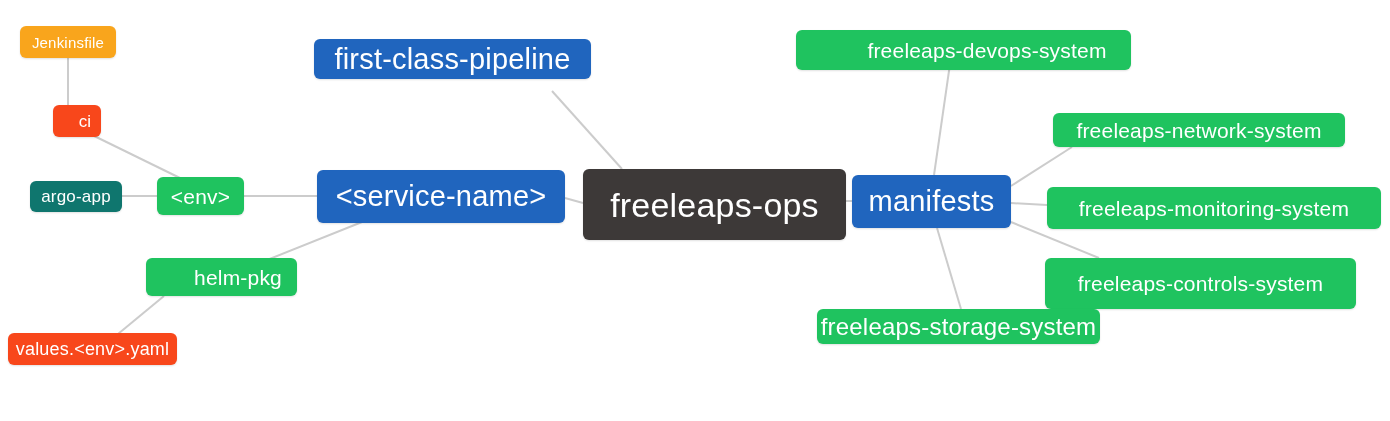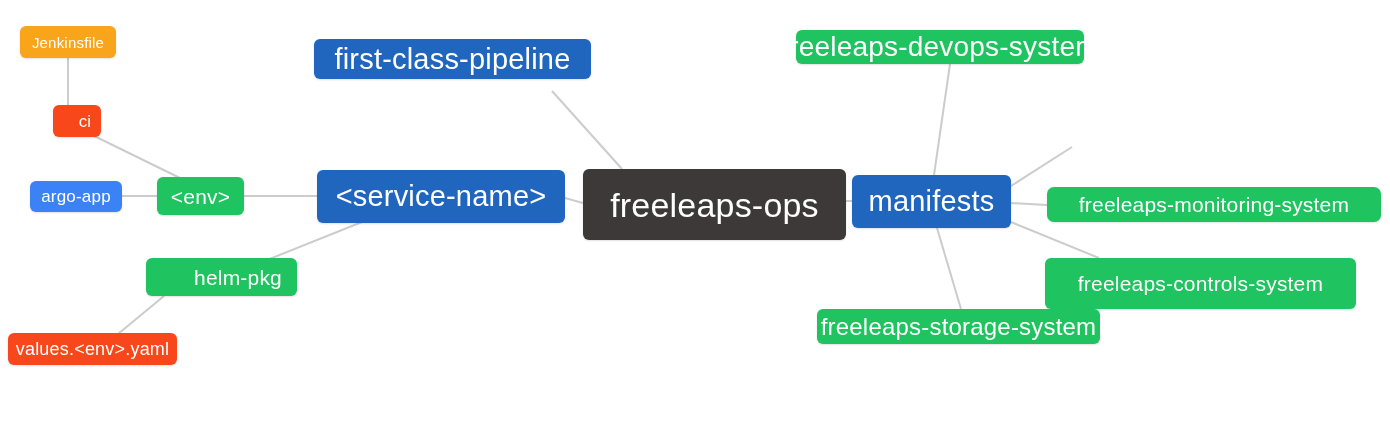--- a/index.html
+++ b/index.html
@@ -48,26 +48,27 @@
     <line class="edge" x1="846" y1="201" x2="852" y2="201" stroke="#CCCCCC"></line>
     <line class="edge" x1="934" y1="175" x2="950" y2="64" stroke="#CCCCCC"></line>
     <line class="edge" x1="1011" y1="186" x2="1072" y2="147" stroke="#CCCCCC"></line>
     <line class="edge" x1="1011" y1="203" x2="1047" y2="205" stroke="#CCCCCC"></line>
     <line class="edge" x1="1011" y1="222" x2="1099" y2="258" stroke="#CCCCCC"></line>
     <line class="edge" x1="937" y1="228" x2="961" y2="309" stroke="#CCCCCC"></line>
   </svg>
 
   <div class="node" style="left: 20px; top: 26px; width: 96px; height: 32px; font-size: 15px; background: rgb(249, 165, 28);">Jenkinsfile</div>
   <div class="node" style="left: 53px; top: 105px; width: 32px; height: 32px; font-size: 17px; background: rgb(248, 71, 27); padding-left: 16px;">ci</div>
-  <div class="node" style="left: 30px; top: 181px; width: 92px; height: 31px; font-size: 17px; background: #3b82f6;">argo-app</div>
+  <div class="node" style="left: 30px; top: 181px; width: 92px; height: 31px; font-size: 17px; background: #0f766e;">argo-app</div>
   <div class="node" style="left: 157px; top: 177px; width: 87px; height: 38px; font-size: 21px; background: rgb(31, 195, 95);">&lt;env&gt;</div>
   <div class="node" style="left: 146px; top: 258px; width: 118px; height: 38px; font-size: 21px; background: rgb(31, 195, 95); padding-left: 33px;">helm-pkg</div>
   <div class="node" style="left: 8px; top: 333px; width: 169px; height: 32px; font-size: 18px; background: rgb(248, 71, 27);">values.&lt;env&gt;.yaml</div>
   <div class="node" style="left: 317px; top: 170px; width: 248px; height: 53px; font-size: 29px; background: rgb(32, 101, 190);">&lt;service-name&gt;</div>
   <div class="node" style="left: 314px; top: 39px; width: 277px; height: 40px; font-size: 29px; background: rgb(32, 101, 190);">first-class-pipeline</div>
   <div class="node" style="left: 583px; top: 169px; width: 263px; height: 71px; font-size: 34px; background: rgb(61, 57, 56);">freeleaps-ops</div>
   <div class="node" style="left: 852px; top: 175px; width: 159px; height: 53px; font-size: 29px; background: rgb(32, 101, 190);">manifests</div>
-  <div class="node" style="left: 796px; top: 30px; width: 288px; height: 34px; font-size: 28px; background: rgb(31, 195, 95);">freeleaps-devops-system</div>
-  <div class="node" style="left: 1047px; top: 187px; width: 334px; height: 35px; font-size: 21px; background: rgb(31, 195, 95); border-radius: 7px;">freeleaps-monitoring-system</div>
+  <div class="node" style="left: 796px; top: 30px; width: 288px; height: 40px; font-size: 21px; background: rgb(31, 195, 95); padding-left: 47px;">freeleaps-devops-system</div>
+  <div class="node" style="left: 1053px; top: 113px; width: 292px; height: 34px; font-size: 21px; background: rgb(31, 195, 95);">freeleaps-network-system</div>
+  <div class="node" style="left: 1047px; top: 187px; width: 334px; height: 42px; font-size: 21px; background: rgb(31, 195, 95);">freeleaps-monitoring-system</div>
   <div class="node" style="left: 1045px; top: 258px; width: 311px; height: 51px; font-size: 21px; background: rgb(31, 195, 95);">freeleaps-controls-system</div>
   <div class="node" style="left: 817px; top: 309px; width: 283px; height: 35px; font-size: 24px; background: rgb(31, 195, 95);">freeleaps-storage-system</div>
 
 </div>
 
 </body></html>

